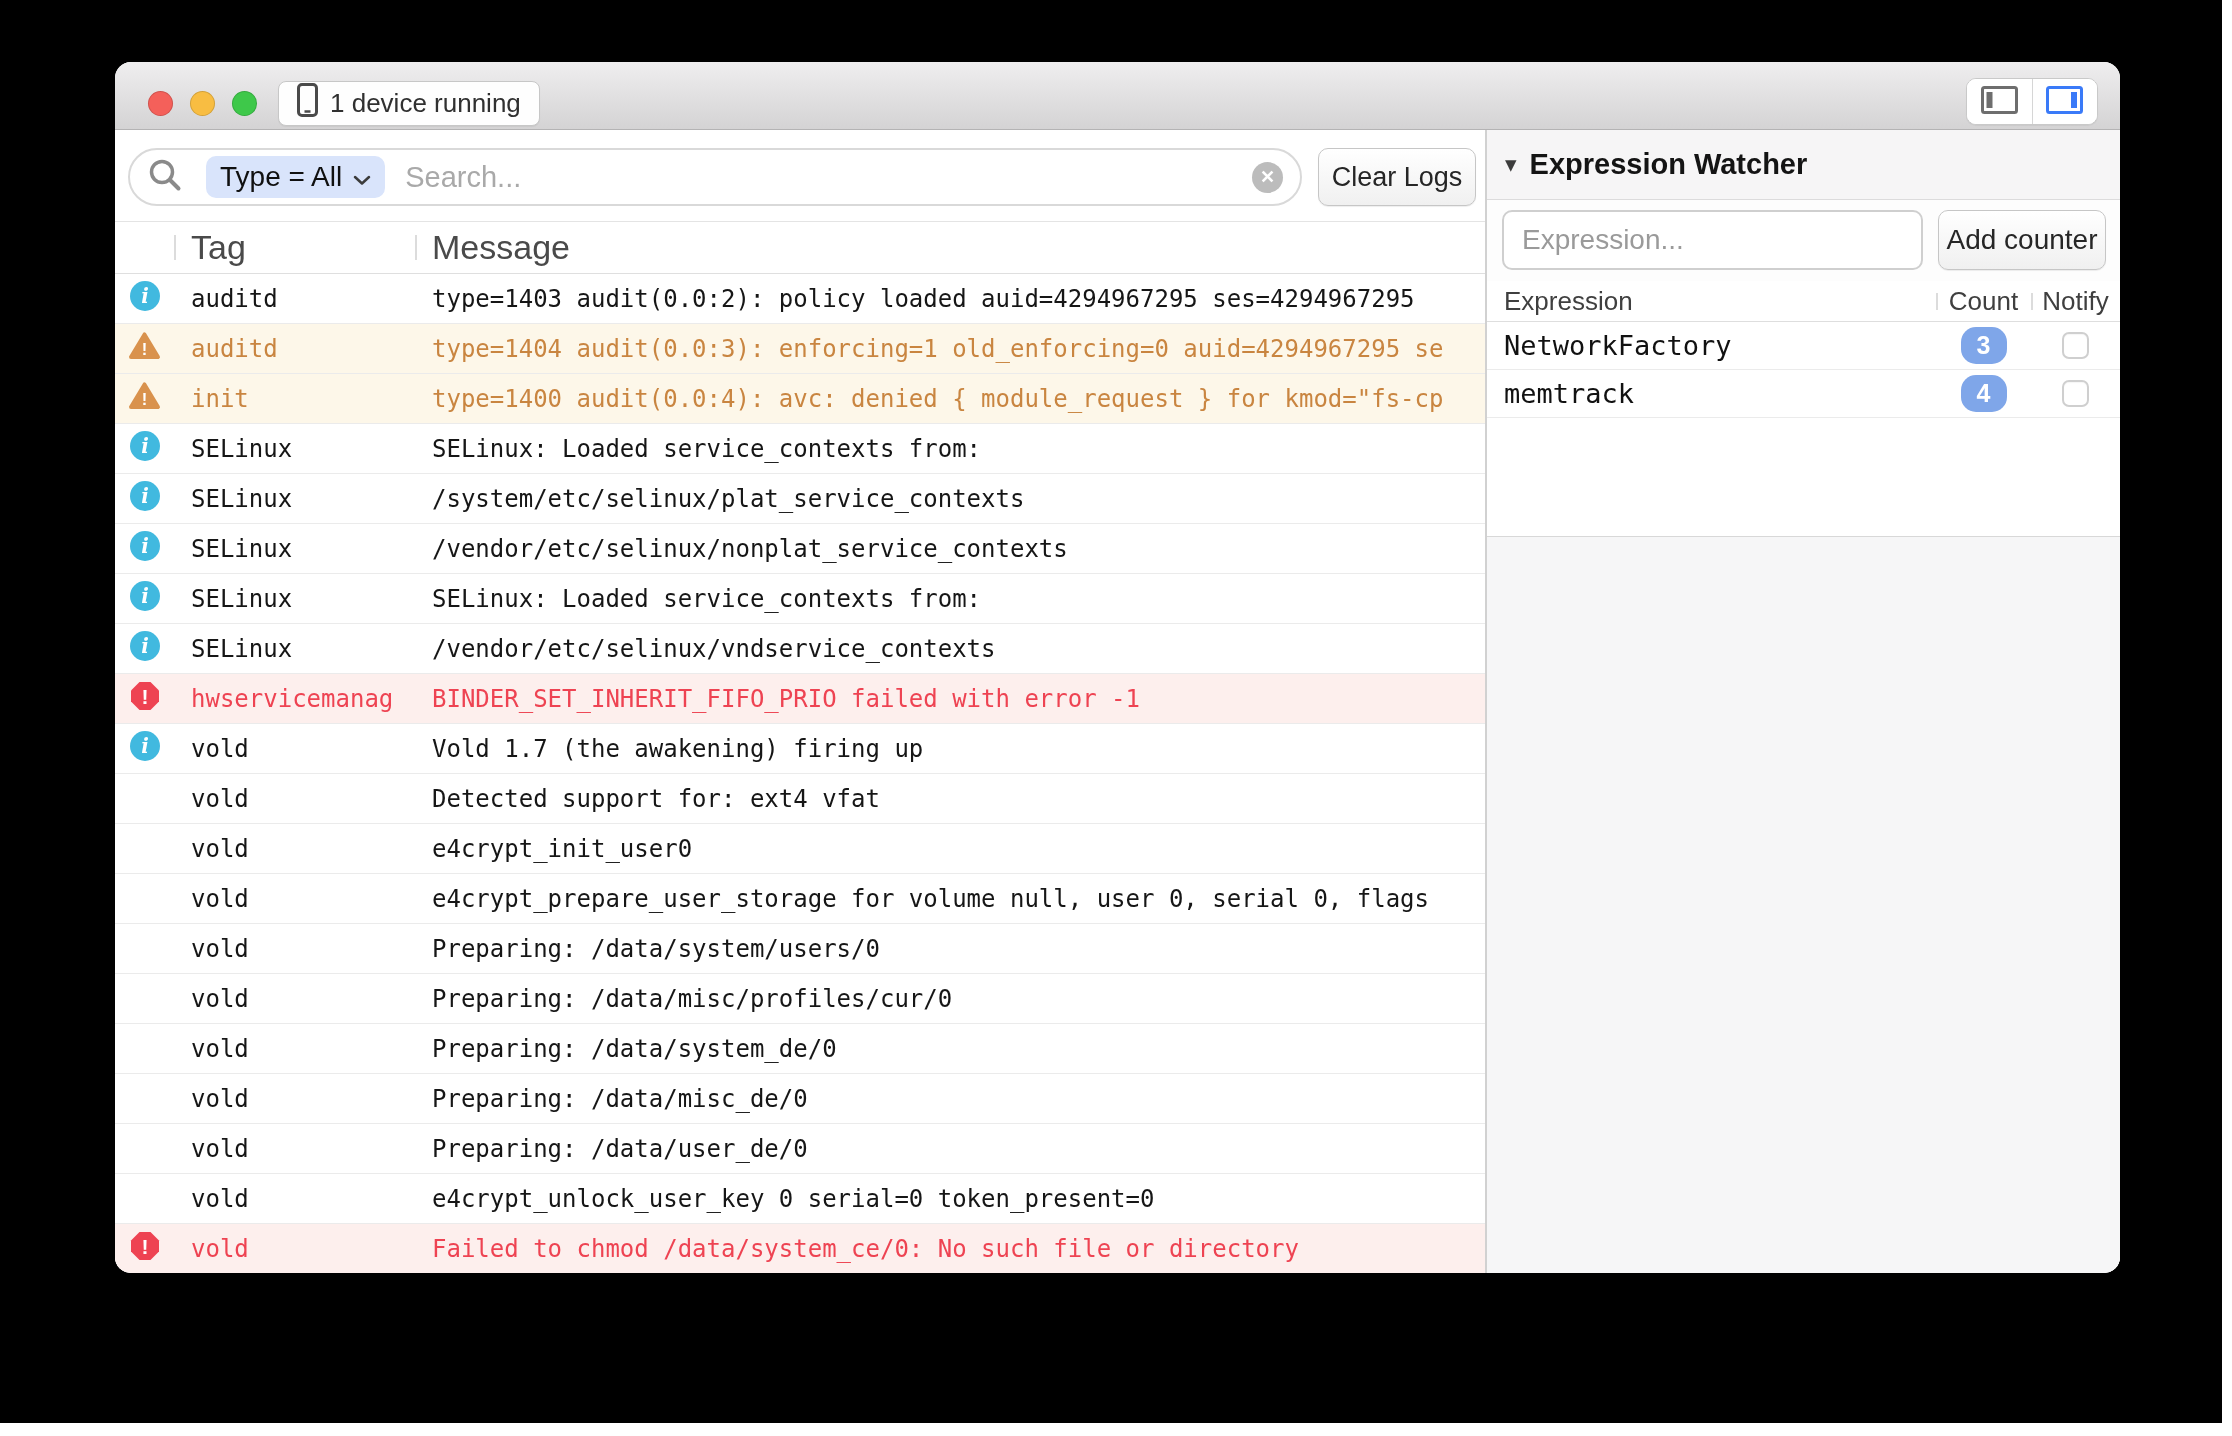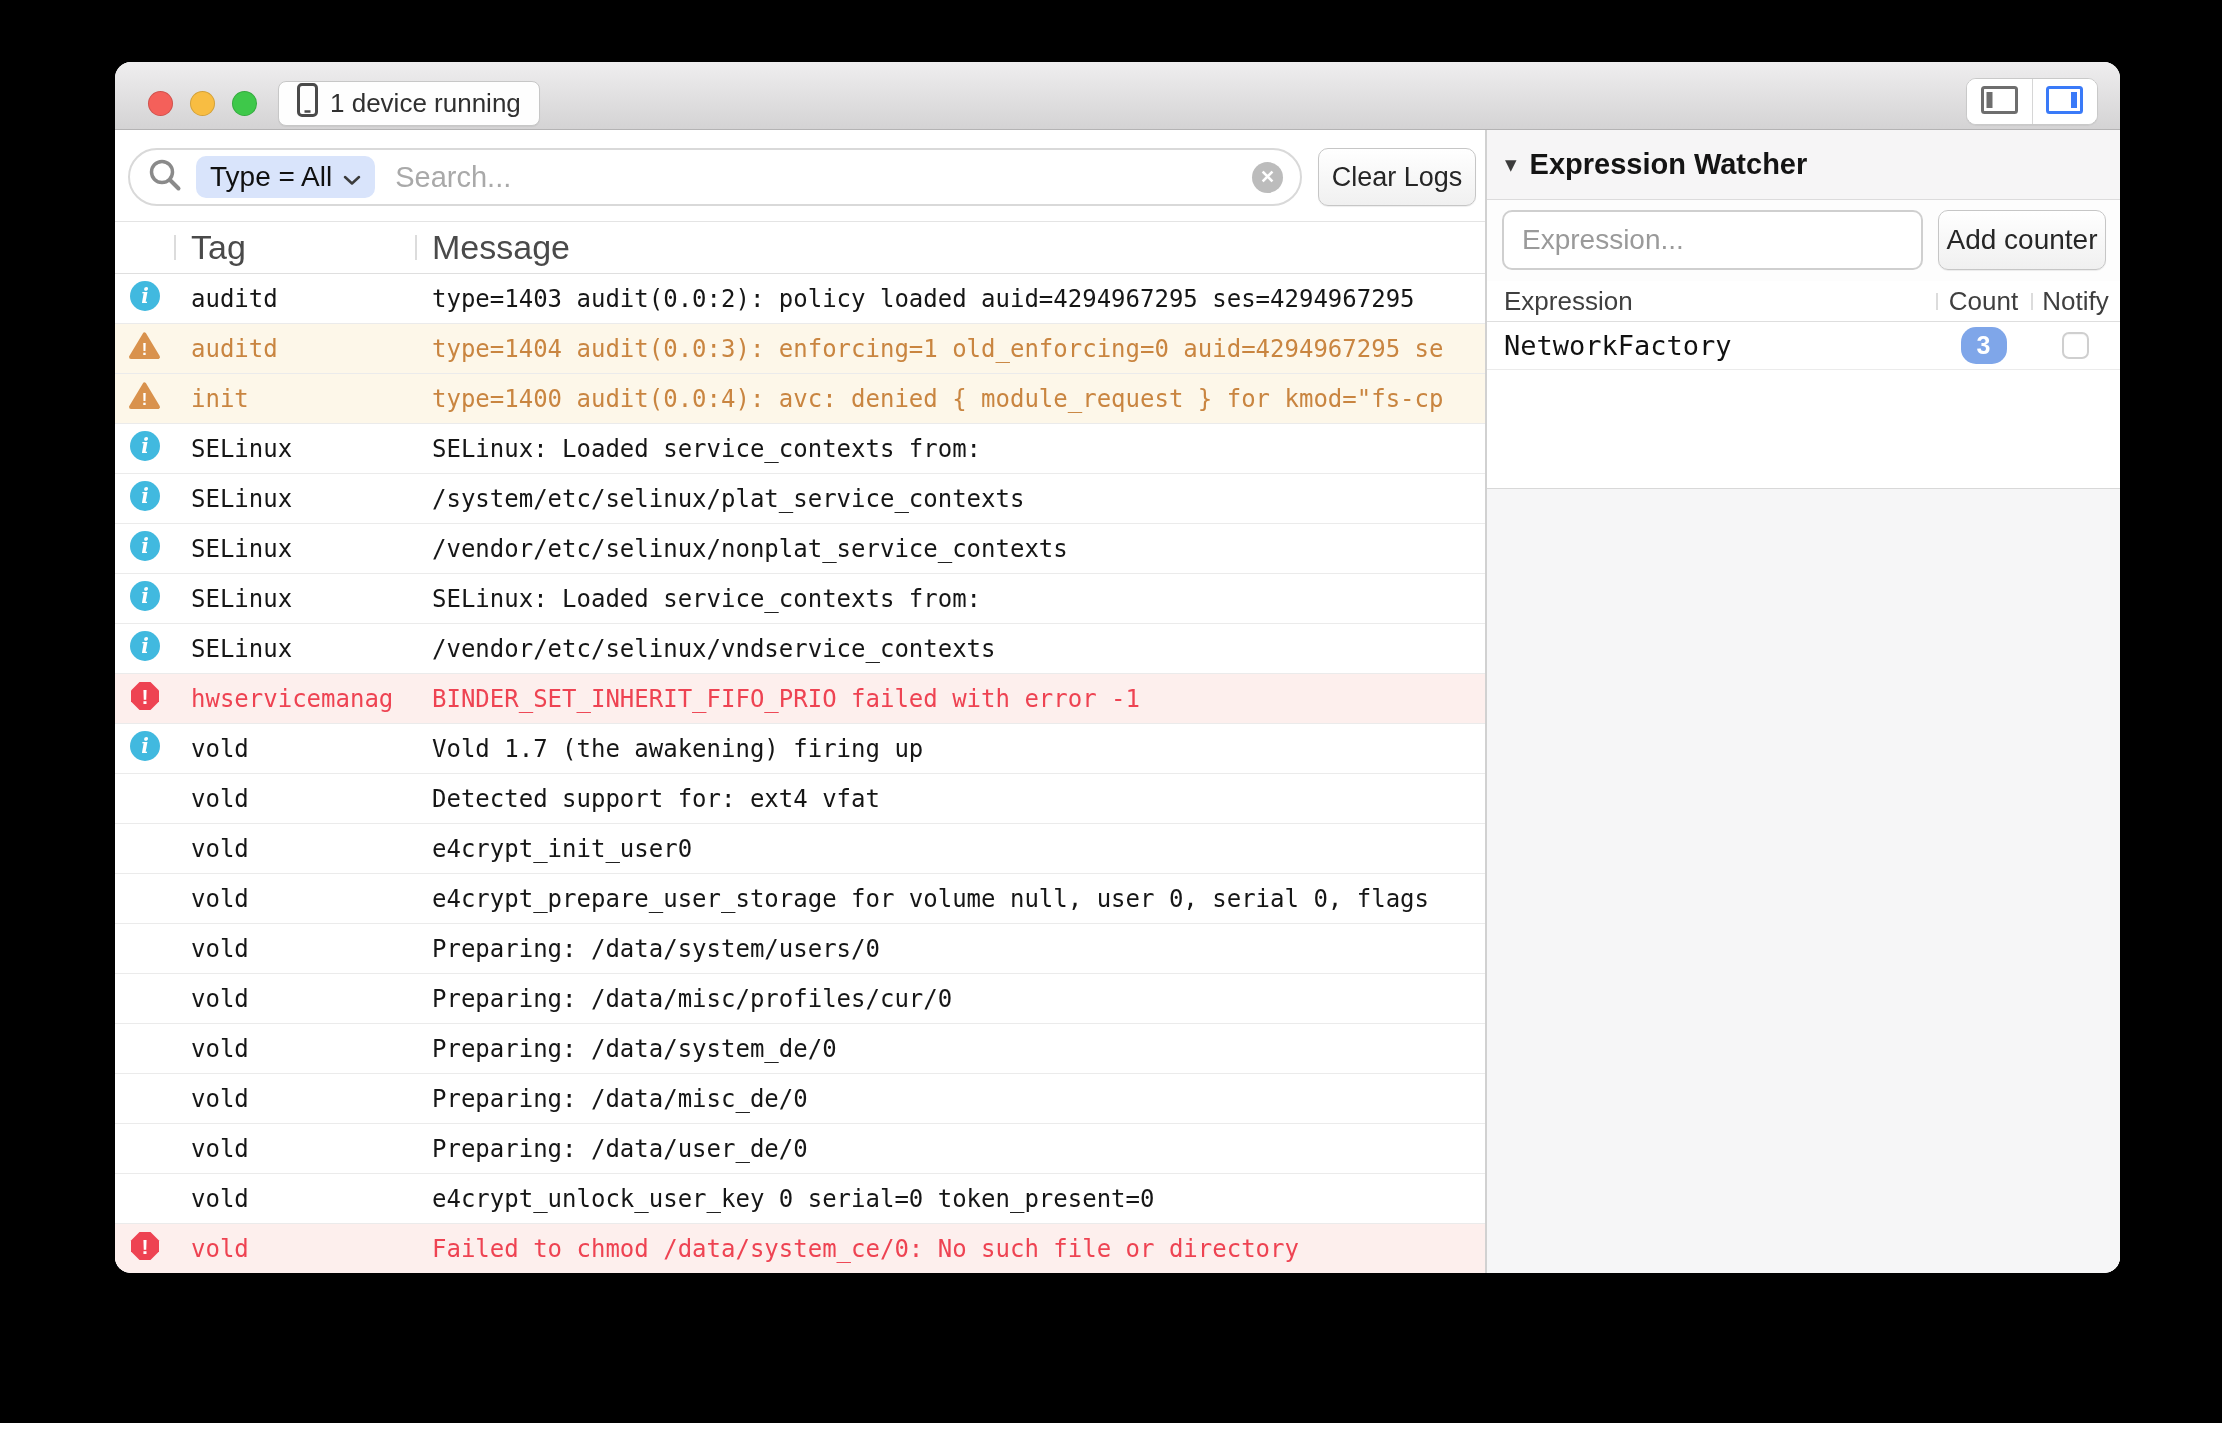--- a/index.html
+++ b/index.html
@@ -33,21 +33,21 @@
   .content { flex:1; display:flex; min-height:0; }
   .log-pane { width:1370px; flex:none; display:flex; flex-direction:column; background:#fff; min-height:0; }
   .v-divider { width:2px; flex:none; background:#d1d1d1; }
   .watch-panel { flex:1; min-width:0; display:flex; flex-direction:column; background:#fff; }
 
   
   .log-toolbar { height:92px; flex:none; border-bottom:1px solid #e4e4e4; position:relative; background:#fff; }
   .search-field { position:absolute; left:13px; top:18px; width:1174px; height:58px;
                   border:2px solid #d9d9d9; border-radius:30px; background:#fff;
                   display:flex; align-items:center; padding:0 17px; }
-  .filter-pill { background:#d9e4fb; border-radius:10px; height:42px; padding:0 14px; margin-left:13px;
+  .filter-pill { background:#d9e4fb; border-radius:10px; height:42px; padding:0 14px; margin-left:23px;
                  display:flex; align-items:center; gap:11px; font-size:28px; font-weight:500; color:#101010; }
   .search-input { flex:1; margin-left:20px; border:none; outline:none; font-size:29px; color:#4c1d95;
                   font-family:"Liberation Sans", sans-serif; background:transparent; min-width:0; }
   .search-input::placeholder { color:#a9a9a9; }
   .search-clear { width:31px; height:31px; flex:none; border-radius:50%; background:#bcbcbc; color:#fff;
                   display:flex; align-items:center; justify-content:center; font-size:18px; font-weight:bold; }
   .push-btn { border:1.5px solid #c6c6c6; border-radius:10px; background:linear-gradient(#ffffff,#f0f0f0);
               font-size:27px; color:#262626; display:flex; align-items:center; justify-content:center;
               box-shadow:0 1px 1px rgba(0,0,0,.07); font-family:"Liberation Sans", sans-serif; }
   .clear-logs-btn { position:absolute; left:1203px; top:18px; width:158px; height:58px; }
@@ -365,20 +365,29 @@
 
         <div class="watch-row">
             <div class="wcol-expr">NetworkFactory</div>
             <div class="wcol-count">
               <span class="count-badge">3</span>
             </div>
             <div class="wcol-notify">
               <span class="notify-checkbox"></span>
             </div>
           </div>
+          <div class="watch-row">
+            <div class="wcol-expr">memtrack</div>
+            <div class="wcol-count">
+              <span class="count-badge">4</span>
+            </div>
+            <div class="wcol-notify">
+              <span class="notify-checkbox"></span>
+            </div>
+          </div>
 
         <div class="watch-spacer"></div>
         <div class="watch-rest"></div>
       </div>
     </div>
 
   </div>
 </div>
 
 </body></html>

